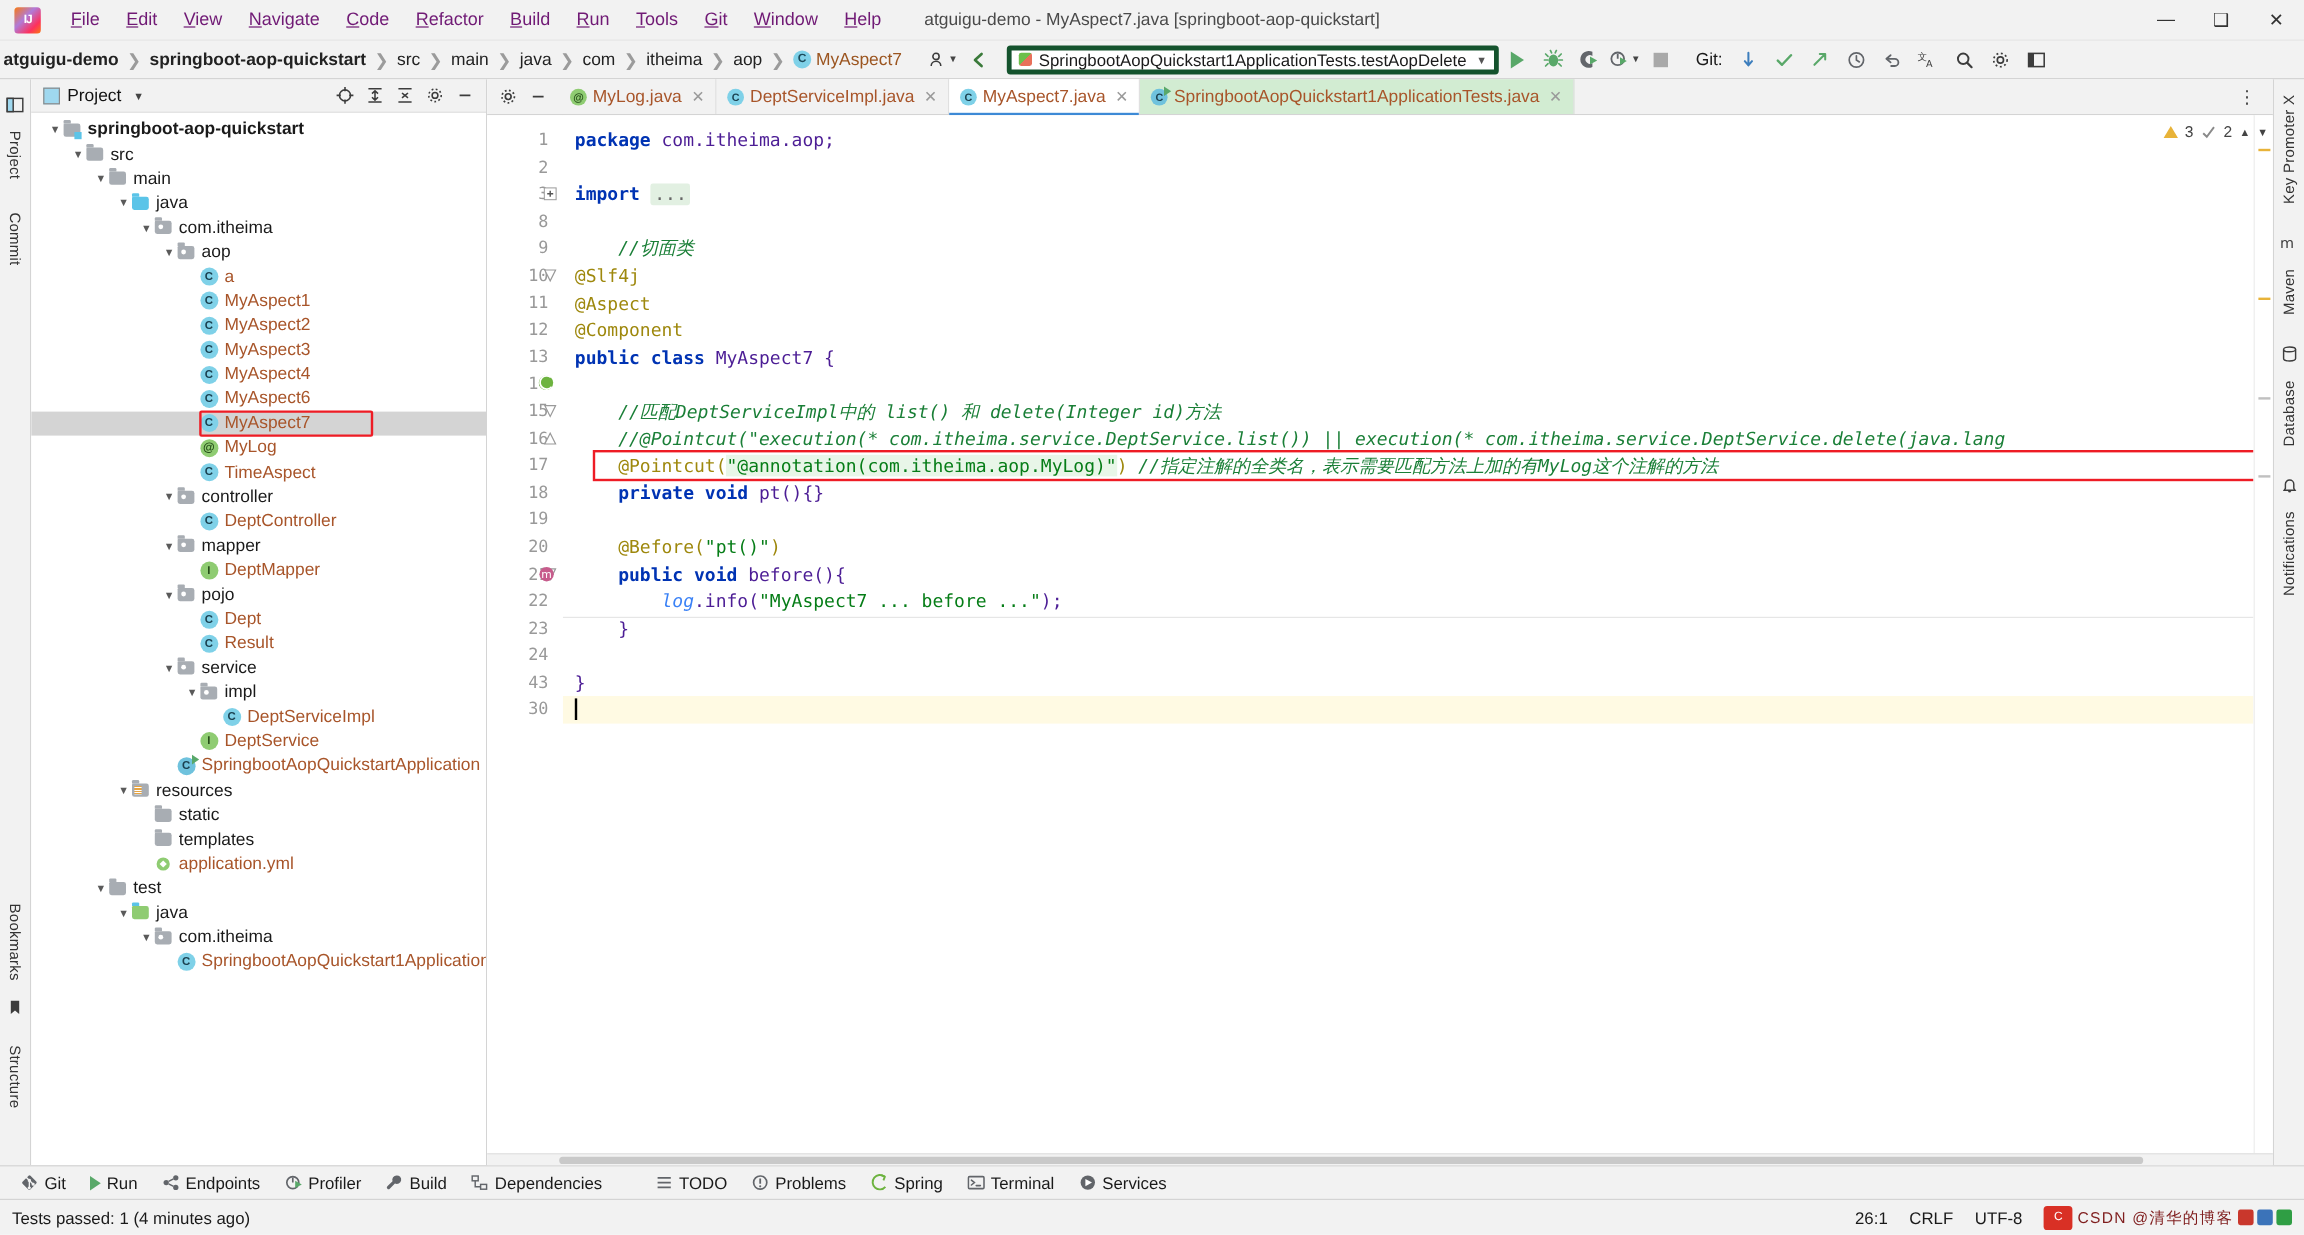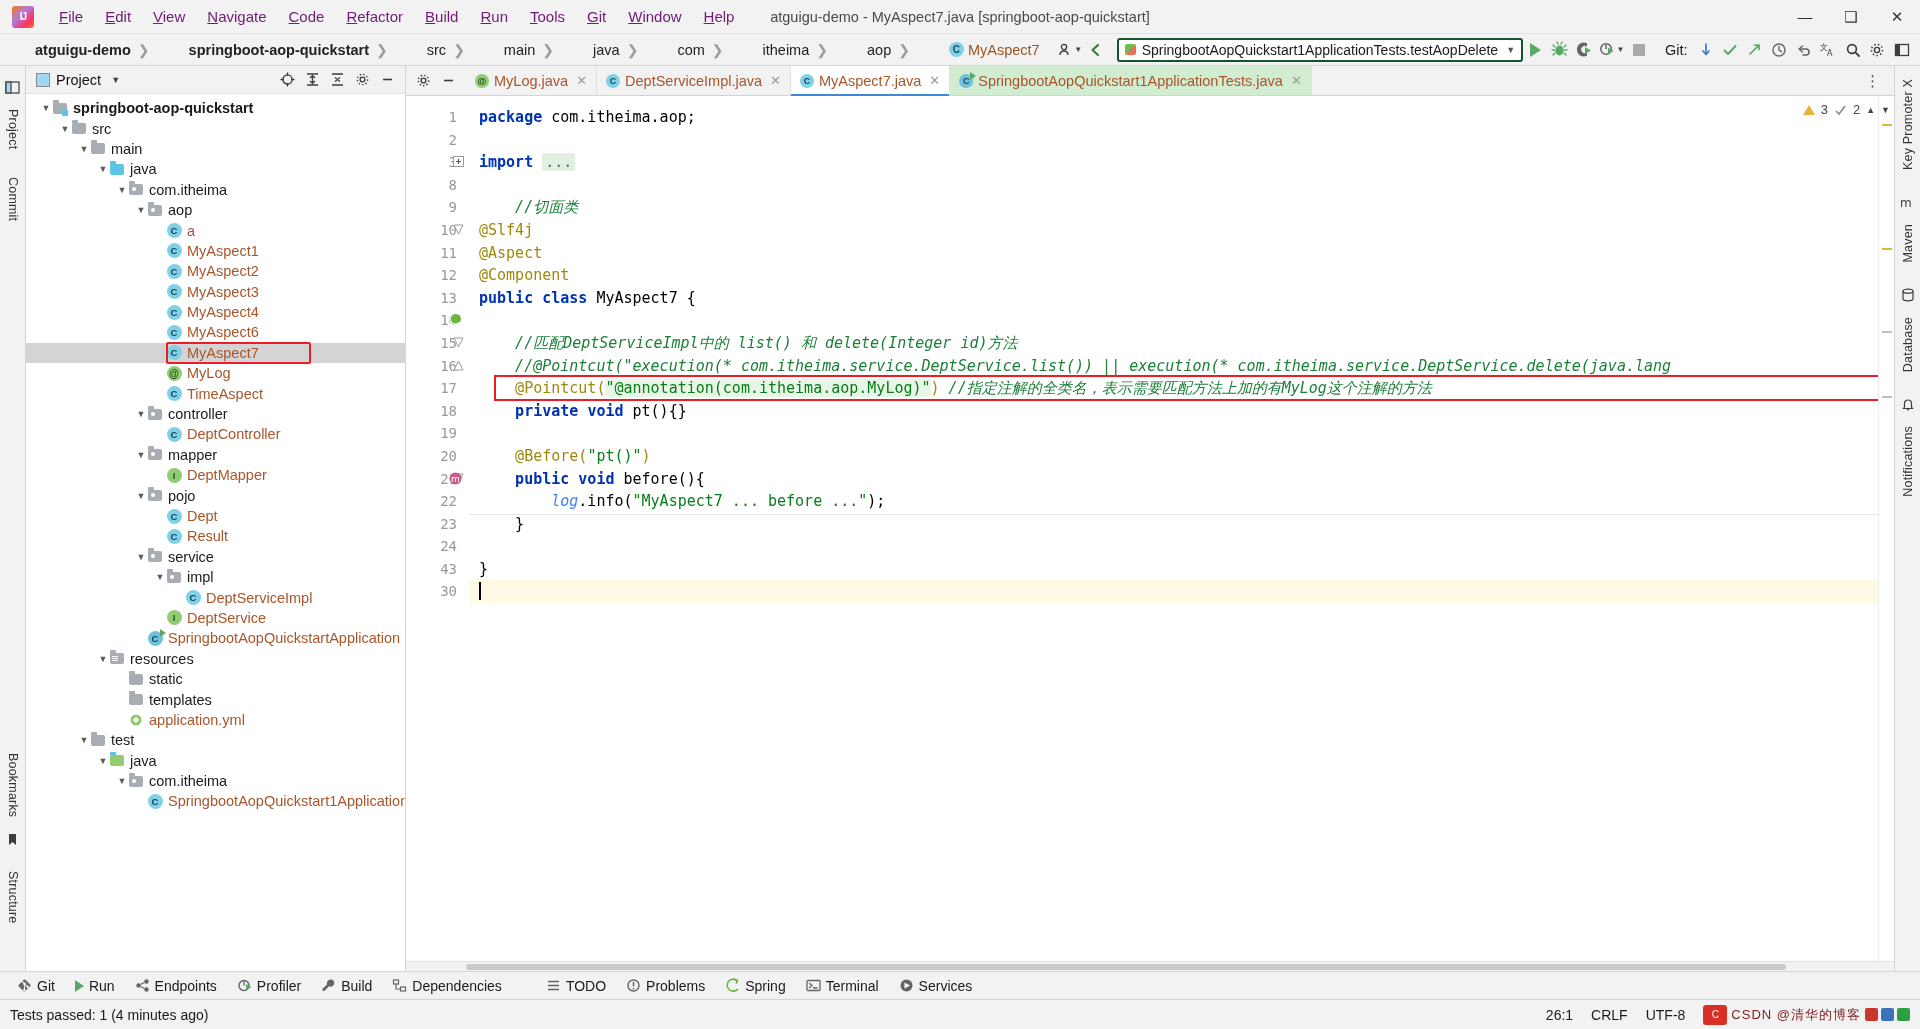--- a/index.html
+++ b/index.html
@@ -28,29 +28,29 @@
   .win-title { position:absolute; left:50%; transform:translateX(-50%); font-size:14.5px; color:#4a4a4a; white-space:nowrap;}
   .win-ctl { margin-left:auto; display:flex; align-items:center; height:100%; }
   .win-btn { width:46px; height:34px; display:flex; align-items:center; justify-content:center; color:#333; font-size:15px; }
 
   
   .navbar {
     height:32px; background:#f2f2f2; display:flex; align-items:center;
     border-bottom:1px solid #d4d4d4; flex:0 0 32px; padding-left:0px; position:relative;
   }
   .crumbs { display:flex; align-items:center; height:100%; }
-  .crumb { display:flex; align-items:center; font-size:14.5px; color:#222; padding:0 3px; white-space:nowrap;margin-left:32px; }
+  .crumb { display:flex; align-items:center; font-size:14.5px; color:#222; padding:0 3px; white-space:nowrap; }
   .crumb.bold { font-weight:bold; }
   .crumb-sep { color:#9b9b9b; font-size:14px; margin:0 4px; }
   .crumb .cicon { width:15px; height:15px; border-radius:50%; background:#7fd1e8; color:#1c4a5a;
      font-size:10px; display:inline-flex; align-items:center; justify-content:center; margin-right:4px; font-weight:bold;}
   .crumb .txt-orange { color:#9b5520; }
   .nav-ico { width:26px; height:26px; display:flex; align-items:center; justify-content:center; margin:0 2px; color:#3c3c3c;}
   .runconfig {
-    display:flex; align-items:center; height:24px; border:2px solid #14532d; border-radius:3px;
+    display:flex; align-items:center; height:24px; border:4px solid #14532d; border-radius:3px;
     background:#fff; padding:0 6px 0 6px; margin-left:8px; font-size:14px; color:#1a1a1a; white-space:nowrap;
   }
   .runconfig .dot { width:11px; height:11px; border-radius:2px; margin-right:6px;
       background:linear-gradient(135deg,#6cbf4b 50%, #e8705a 50%); }
   .runconfig .caret { margin-left:8px; color:#555; font-size:9px;}
   .tri-run { width:0;height:0;border-left:11px solid #59a869; border-top:7px solid transparent; border-bottom:7px solid transparent; }
   .sq-stop { width:12px;height:12px; background:#a9a9a9; }
   .gitlabel { font-size:14.5px; color:#1a1a1a; margin-left:14px; margin-right:6px; }
 
   
@@ -125,21 +125,21 @@
       flex:1 1 auto; position:relative; padding-top:10px; overflow:hidden;
       font-family:"DejaVu Sans Mono", monospace; font-size:15px; line-height:22.6px;
       white-space:pre; color:#080808; background:#fff;
   }
   .code .row { height:22.6px; padding-left:10px; position:relative; }
   .k { color:#0033b3; font-weight:bold;}
   .ann { color:#9e880d; }
   .str { color:#067d17; }
   .cmt-green { color:#1a7f37; font-style:italic;}
   .fld { color:#3b82f6; font-style:italic;}
-  .plain{ color:#000000; }
+  .plain{ color:#4c1d95; }
   .hl-line { background:#fffae3; }
   .hl-str { background:#e8f6e8; }
   .importdots { background:#e2f0e2; color:#666; padding:0 3px; border-radius:2px;}
   .caret-line { position:absolute; left:10px; width:1.5px; height:18px; background:#000; top:2px;}
   .sep-line { position:absolute; left:0; right:0; height:1px; background:#e6e6e6;}
   .redhl { position:absolute; border:2px solid #ee1c25; pointer-events:none; }
 
   
   .markers { width:16px; flex:0 0 16px; background:#fff; position:relative; border-left:1px solid #ededed;}
   .marker { position:absolute; right:2px; width:10px; height:2px; }

